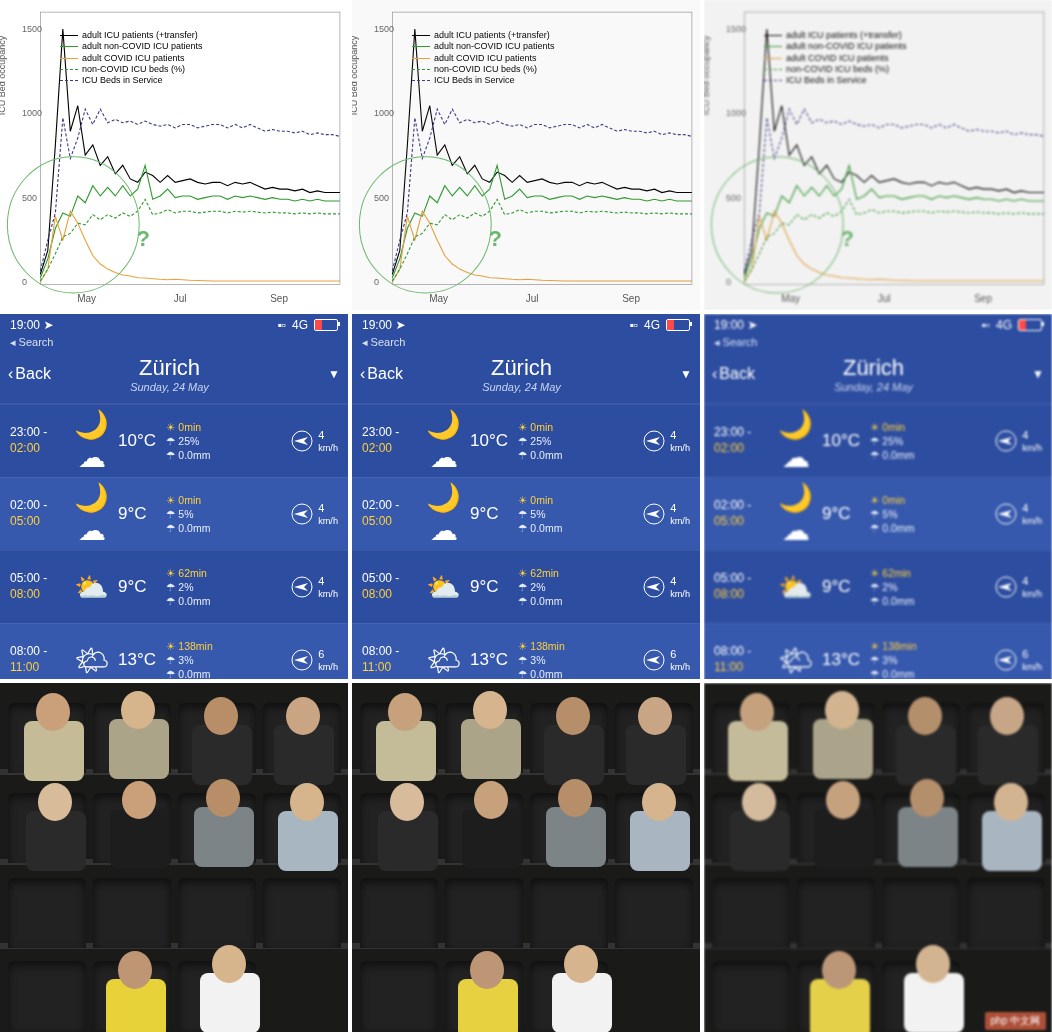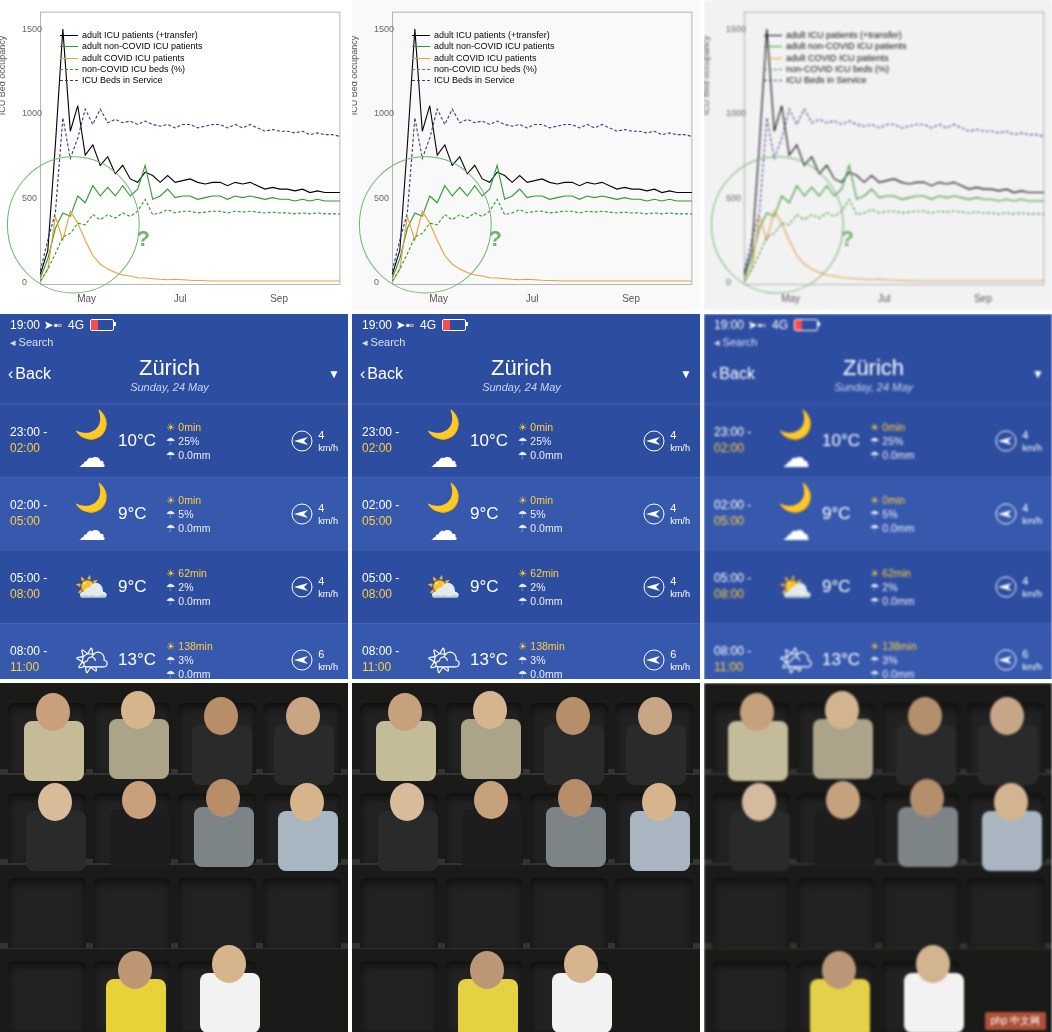--- a/index.html
+++ b/index.html
@@ -15,21 +15,21 @@
   .legend{position:absolute;left:60px;top:30px;font-size:9px;line-height:1.25;background:rgba(255,255,255,.0)}
   .legend div{display:flex;align-items:center;gap:4px}
   .swatch{width:18px;height:0;border-top:1.5px solid}
   .swatch.dash{border-top-style:dashed}
   .qmark{position:absolute;color:#6cb86c;font-size:22px;font-weight:bold}
   .blur1{filter:blur(.6px) contrast(.95)}
   .blur2{filter:blur(1.2px) contrast(.9)}
 
   
   .phone{height:365px;background:#2d4da0;color:#fff;font-family:-apple-system,Helvetica,Arial,sans-serif;display:flex;flex-direction:column}
-  .status{display:flex;align-items:center;height:24px;padding:4px 10px;font-size:12px}
+  .status{display:flex;justify-content:space-between;align-items:center;height:24px;padding:4px 10px;font-size:12px}
   .status-r{display:flex;gap:6px;align-items:center}
   .bat{width:22px;height:10px;border:1px solid #fff;border-radius:2px;position:relative}
   .bat:after{content:'';position:absolute;right:-3px;top:2px;width:2px;height:4px;background:#fff}
   .bat i{display:block;height:100%;width:30%;background:#ff4848}
   .srch{padding:0 10px 2px;font-size:11px;color:#d6e0f5}
   .hdr{display:flex;align-items:center;padding:4px 8px 10px;border-bottom:1px solid rgba(255,255,255,.08)}
   .back{display:flex;align-items:center;font-size:16px;gap:2px}
   .loc{flex:1;text-align:center;margin-left:-40px}
   .loc h1{margin:0;font-size:22px;font-weight:400}
   .loc p{margin:0;font-size:11px;font-style:italic;color:#c9d6f3}

